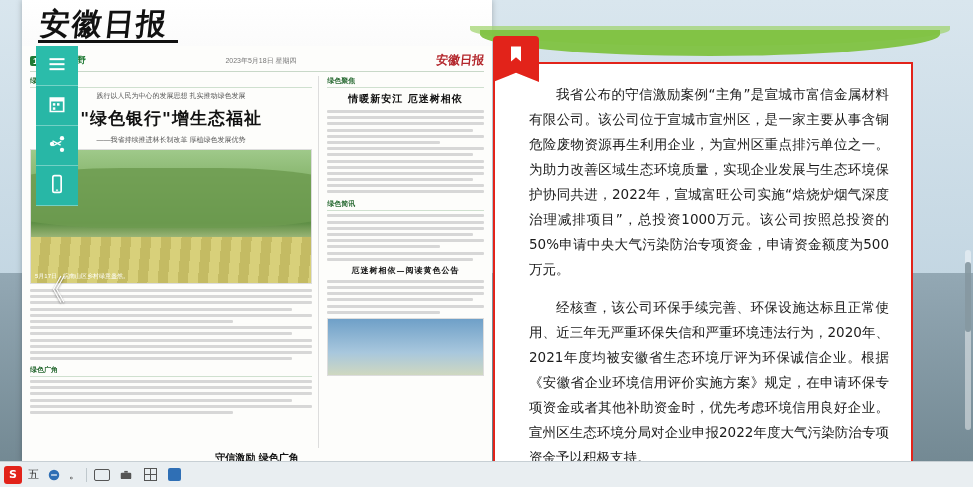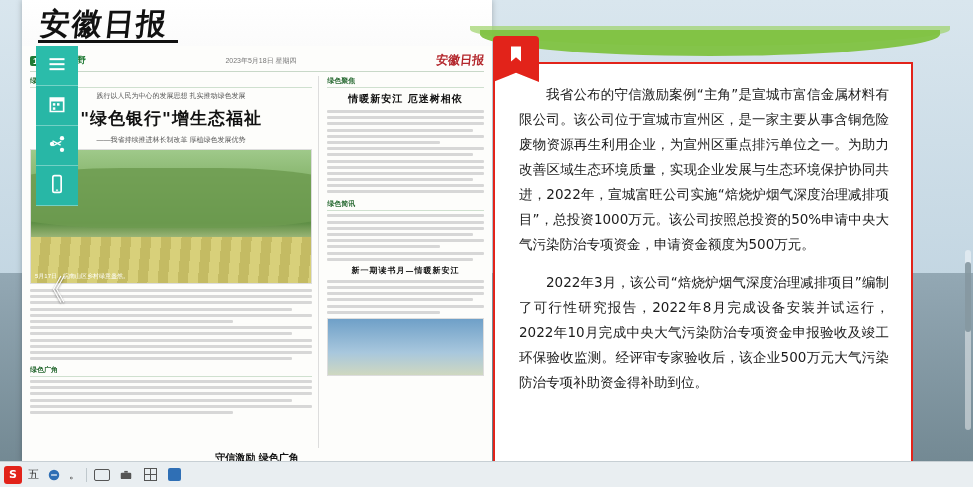--- a/index.html
+++ b/index.html
@@ -145,21 +145,21 @@
     position:absolute; left: 36px; top: 275px; z-index:31;
     color:#fff; font-size: 30px; line-height:1; font-family:"DejaVu Sans", sans-serif;
     text-shadow: 0 1px 2px rgba(0,0,0,.5); cursor:pointer;
   }
 
   
   .article {
     position:absolute; left: 493px; top: 62px; width: 420px; height: 420px;
     background:#ffffff;
     border: 2px solid #e2231a;
-    padding: 18px 22px 10px 24px;
+    padding: 18px 22px 10px 34px;
     overflow:hidden;
   }
   .article p {
     margin: 0 0 13px 0;
     font-family: "DejaVu Sans", sans-serif;
     font-size: 13.5px;
     line-height: 25px;
     color: #1a1a1a;
     text-indent: 2em;
     text-align: justify;
@@ -322,21 +322,21 @@
         <div class="fake-text">
           <i></i>
             <i></i>
             <i></i>
             <i></i>
             <i></i>
             <i></i>
             <i></i>
             <i></i>
         </div>
-        <div class="big-title" style="font-size:8px;margin:4px 0;">新一期读书月—情暖新安江</div>
+        <div class="big-title" style="font-size:8px;margin:4px 0;">厄迷树相依—阅读黄色公告</div>
         <div class="fake-text">
           <i></i>
             <i></i>
             <i></i>
             <i></i>
             <i></i>
             <i></i>
         </div>
         <div class="photo2"></div>
       </div>
@@ -394,20 +394,21 @@
 <div class="ribbon">
   <span>
     <svg viewBox="0 0 24 24">
         <path d="M6 3h12v18l-6-5-6 5z"></path>
       </svg>
   </span>
 </div>
 
 <div class="article">
   <p>我省公布的守信激励案例“主角”是宣城市富信金属材料有限公司。该公司位于宣城市宣州区，是一家主要从事含铜危险废物资源再生利用企业，为宣州区重点排污单位之一。为助力改善区域生态环境质量，实现企业发展与生态环境保护协同共进，2022年，宣城富旺公司实施“焙烧炉烟气深度治理减排项目”，总投资1000万元。该公司按照总投资的50%申请中央大气污染防治专项资金，申请资金额度为500万元。</p>
+  <p>经核查，该公司环保手续完善、环保设施达标且正常使用、近三年无严重环保失信和严重环境违法行为，2020年、2021年度均被安徽省生态环境厅评为环保诚信企业。根据《安徽省企业环境信用评价实施方案》规定，在申请环保专项资金或者其他补助资金时，优先考虑环境信用良好企业。宣州区生态环境分局对企业申报2022年度大气污染防治专项资金予以积极支持。</p>
   <p>2022年3月，该公司“焙烧炉烟气深度治理减排项目”编制了可行性研究报告，2022年8月完成设备安装并试运行，2022年10月完成中央大气污染防治专项资金申报验收及竣工环保验收监测。经评审专家验收后，该企业500万元大气污染防治专项补助资金得补助到位。</p>
 </div>
 
 <div class="scroll-track"></div>
 <div class="scroll-thumb"></div>
 
 <div class="taskbar">
   <div class="sogou">S</div>
   <div class="tb-key">五</div>
   <div class="tb-ico">

